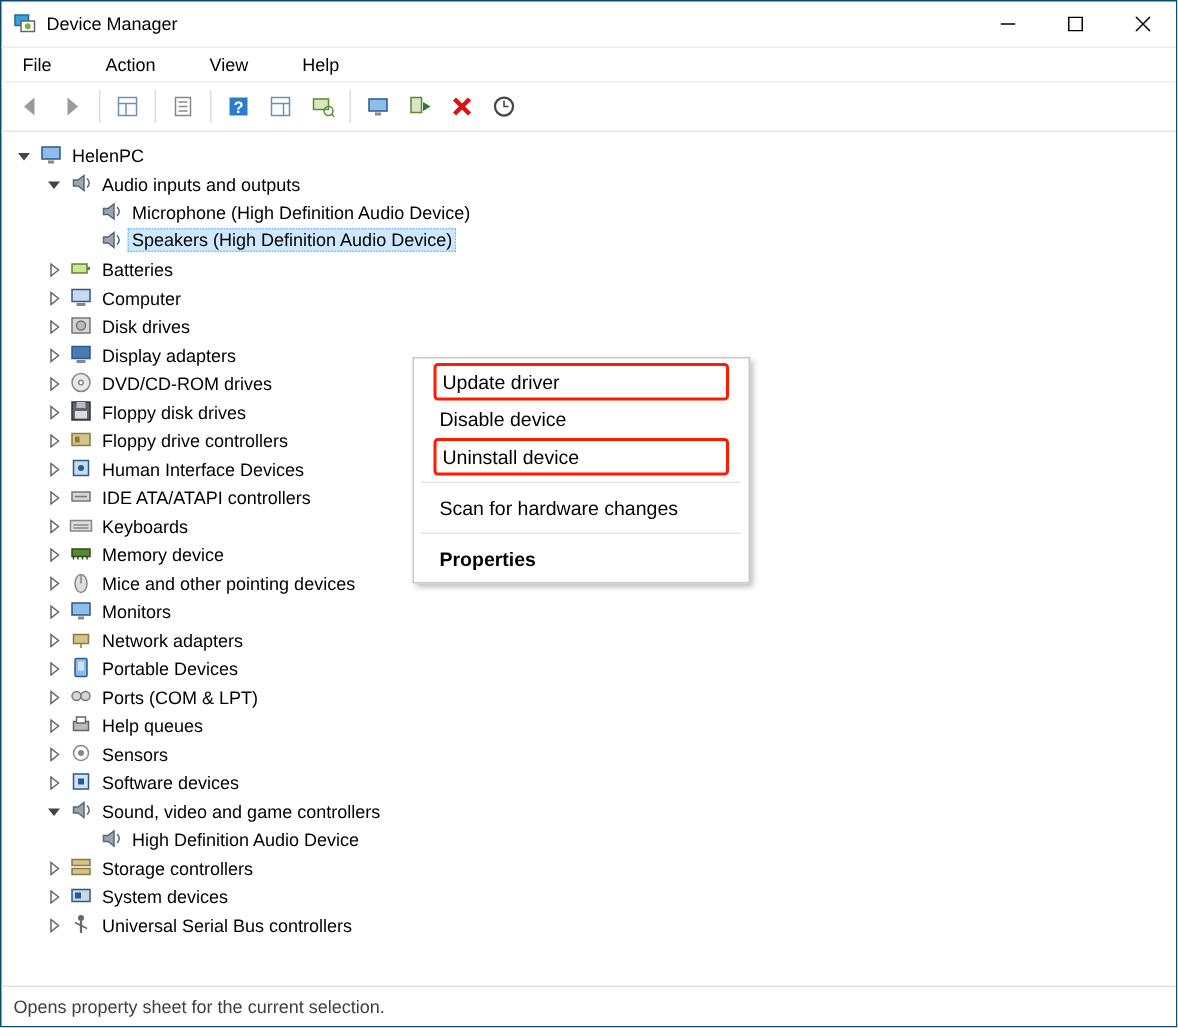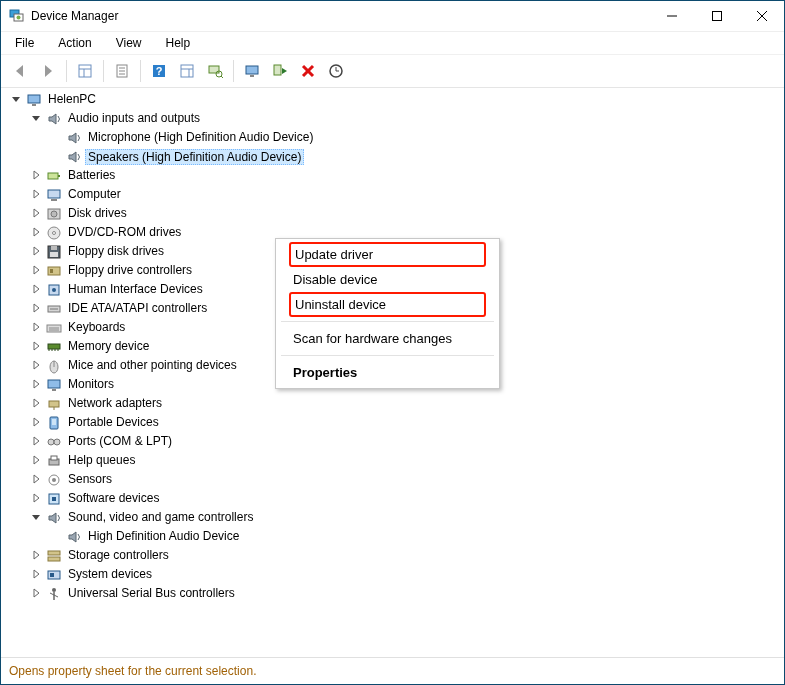--- a/index.html
+++ b/index.html
@@ -3,28 +3,28 @@
 <meta charset="utf-8">
 <style>
  html,body{margin:0;padding:0;font-family:"Segoe UI",Tahoma,sans-serif;font-size:12px;color:#000;background:#fff;}
  .window{width:785px;height:685px;border:1px solid #0c4a6e;position:relative;background:#fff;box-sizing:border-box;display:flex;flex-direction:column;}
  .titlebar{height:30px;display:flex;align-items:center;padding:0 0 0 8px;border-bottom:1px solid #eee;}
  .titlebar .title-icon{width:16px;height:16px;margin-right:6px;}
  .titlebar .title-text{flex:1;font-size:12px;}
  .win-btns{display:flex;height:100%;}
  .win-btn{width:45px;display:flex;align-items:center;justify-content:center;color:#333;}
  .win-btn svg{width:10px;height:10px;}
- .menubar{height:22px;display:flex;align-items:center;padding:0 6px;border-bottom:1px solid #f0f0f0;gap:8px;}
+ .menubar{height:22px;display:flex;align-items:center;padding:0 6px;border-bottom:1px solid #f0f0f0;gap:20px;}
  .menubar .menu-item{padding:2px 8px;}
  .toolbar{height:28px;display:flex;align-items:center;padding:2px 6px;border-bottom:1px solid #e5e5e5;gap:2px;}
  .toolbar .tbtn{width:24px;height:24px;display:flex;align-items:center;justify-content:center;border:1px solid transparent;}
  .toolbar .sep{width:1px;height:22px;background:#ddd;margin:0 3px;}
  .tree-area{flex:1;overflow:auto;padding:4px 0;border-bottom:1px solid #e0e0e0;position:relative;}
- .status{height:22px;padding:2px 8px;display:flex;align-items:center;color:#a16207;}
- .tree-row{display:flex;align-items:flex-start;height:19px;white-space:nowrap;padding-right:22px;}
+ .status{height:22px;padding:2px 8px;display:flex;align-items:center;color:#404040;}
+ .tree-row{display:flex;align-items:flex-end;height:19px;white-space:nowrap;padding-right:22px;}
  .dis{width:14px;height:14px;display:flex;align-items:center;justify-content:center;color:#666;font-size:11px;user-select:none;}
  .dis.none{visibility:hidden;}
  .node-icon{width:16px;height:16px;margin:0 3px;flex-shrink:0;}
  .node-label{padding:0 3px;}
  .tree-row.selected .node-label{background:#cde8ff;border:1px dotted #7abaff;padding:0 2px;}
  .ind{display:inline-block;height:1px;}
  .ctx-menu{position:absolute;left:274px;top:150px;width:217px;background:#fff;border:1px solid #c8c8c8;box-shadow:2px 2px 4px rgba(0,0,0,0.25);padding:3px 3px;}
  .ctx-item{padding:5px 14px;font-size:13px;}
  .ctx-sep{height:1px;background:#e2e2e2;margin:4px 2px;}
  .ctx-item.bld{font-weight:700;}
@@ -251,20 +251,35 @@
         </div>
         <div class="tree-row">
           <span class="ind" style="width:28px"></span>
           <span class="dis">
             <svg width="10" height="10" viewBox="0 0 10 10">
               <path d="M3 1 L8 5 L3 9 Z" fill="none" stroke="#666"></path>
             </svg>
           </span>
           <span class="node-icon">
             <svg viewBox="0 0 16 16">
+              <rect x="2" y="3" width="12" height="8" fill="#4a7ab4" stroke="#285a8a"></rect>
+              <rect x="5" y="12" width="6" height="2" fill="#888"></rect>
+            </svg>
+          </span>
+          <span class="node-label">Display adapters</span>
+        </div>
+        <div class="tree-row">
+          <span class="ind" style="width:28px"></span>
+          <span class="dis">
+            <svg width="10" height="10" viewBox="0 0 10 10">
+              <path d="M3 1 L8 5 L3 9 Z" fill="none" stroke="#666"></path>
+            </svg>
+          </span>
+          <span class="node-icon">
+            <svg viewBox="0 0 16 16">
               <circle cx="8" cy="8" r="6" fill="#e8e8e8" stroke="#888"></circle>
               <circle cx="8" cy="8" r="1.5" fill="#fff" stroke="#888"></circle>
             </svg>
           </span>
           <span class="node-label">DVD/CD-ROM drives</span>
         </div>
         <div class="tree-row">
           <span class="ind" style="width:28px"></span>
           <span class="dis">
             <svg width="10" height="10" viewBox="0 0 10 10">

